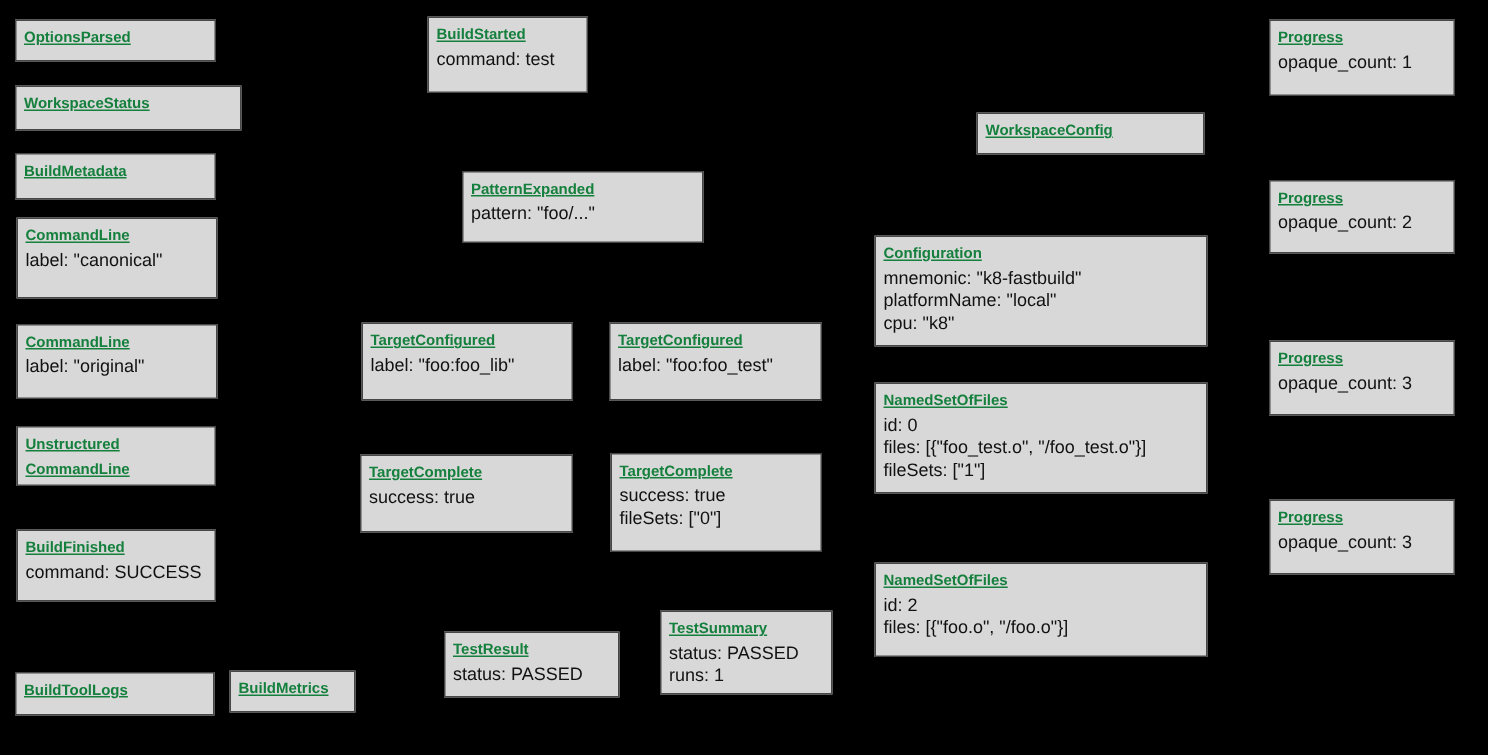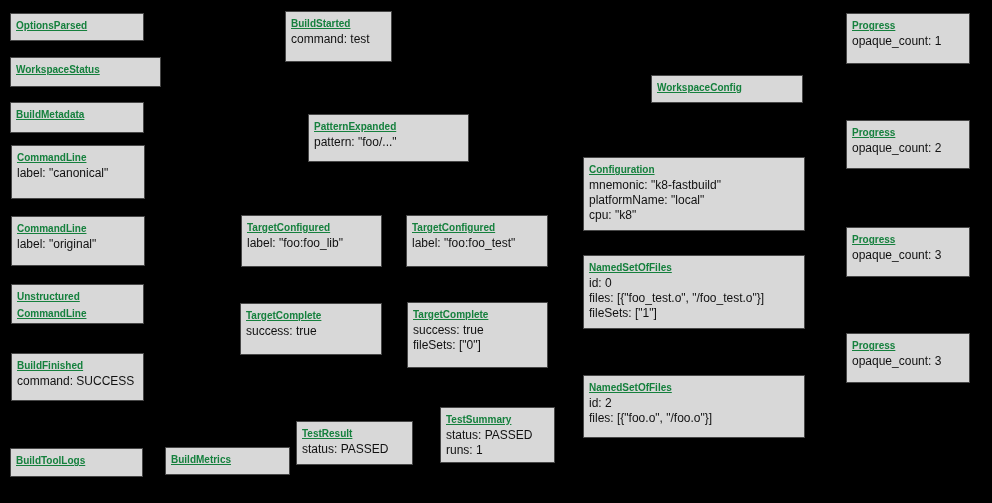--- a/index.html
+++ b/index.html
@@ -53,21 +53,21 @@
 
   <div class="node" style="left:11px;top:353px;width:133px;height:48px">
     <div class="title">BuildFinished</div>
     <div class="line">command: SUCCESS</div>
   </div>
 
   <div class="node" style="left:10px;top:448px;width:133px;height:29px">
     <div class="title">BuildToolLogs</div>
   </div>
 
-  <div class="node" style="left:165px;top:447px;width:125px;height:28px">
+  <div class="node" style="left:153px;top:447px;width:84px;height:28px">
     <div class="title">BuildMetrics</div>
   </div>
 
   <div class="node" style="left:285px;top:11px;width:107px;height:51px">
     <div class="title">BuildStarted</div>
     <div class="line">command: test</div>
   </div>
 
   <div class="node" style="left:308px;top:114px;width:161px;height:48px">
     <div class="title">PatternExpanded</div>

